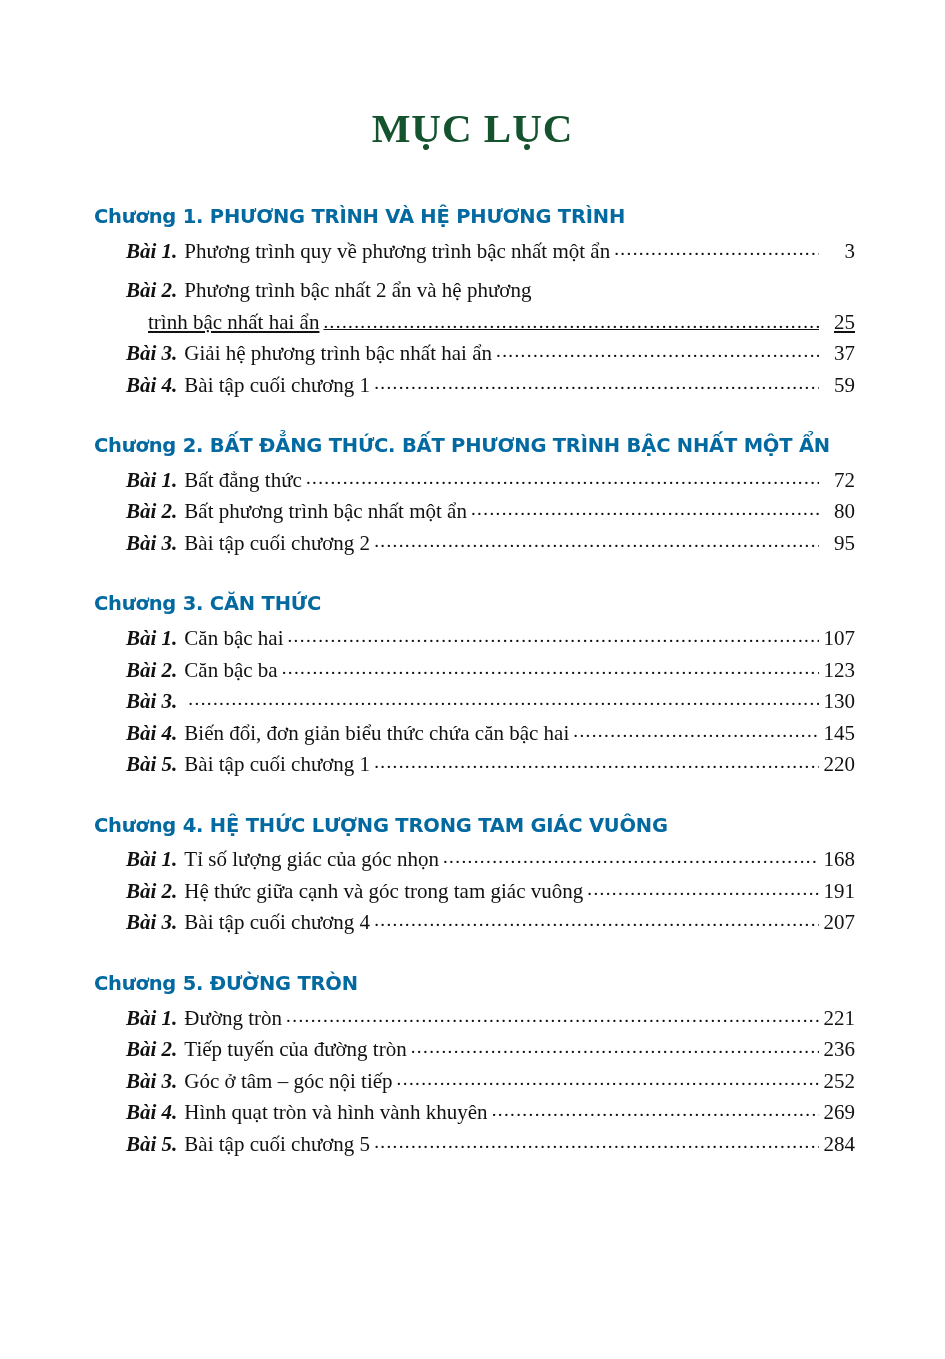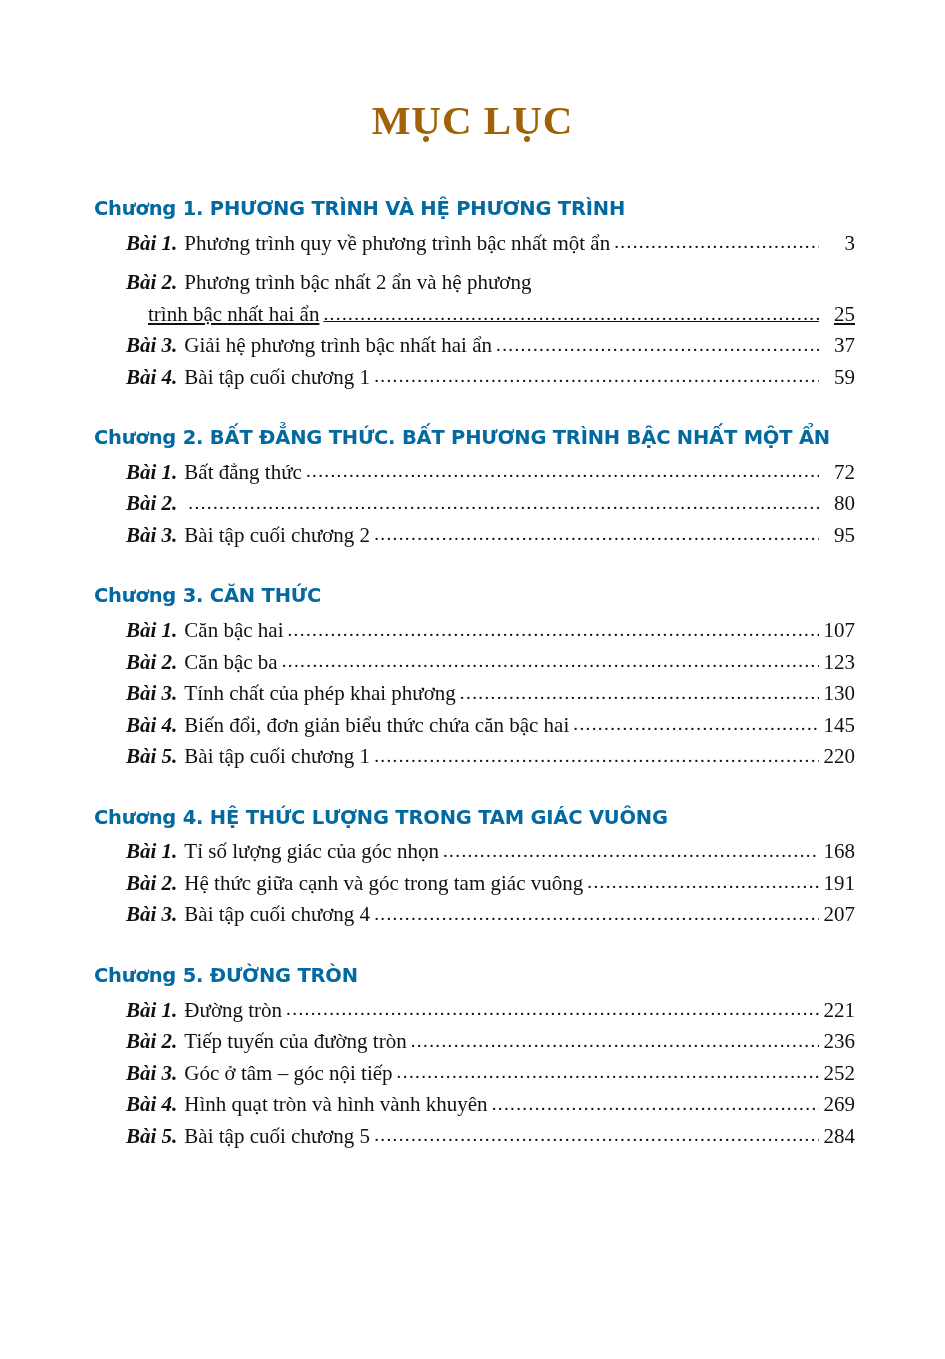--- a/index.html
+++ b/index.html
@@ -21,24 +21,24 @@
     box-sizing: border-box;
     padding: 0 90px;
     position: relative;
   }
   .doc-title {
     text-align: center;
     font-family: "Liberation Serif", serif;
     font-weight: bold;
     font-size: 41px;
     letter-spacing: 1px;
-    margin: 0;
+    margin: 8px;
     padding-top: 96px;
     padding-bottom: 10px;
-    color: #a16207;
+    color: #14532d;
   }
   .toc {
     margin-top: 42px;
   }
   .chapter {
     margin-bottom: 14px;
   }
   .chapter-title {
     font-family: "DejaVu Sans", sans-serif;
     font-weight: bold;
@@ -52,21 +52,21 @@
   .chapter-gap {
     height: 18px;
   }
   .entries {
     margin: 0;
     padding: 0;
     list-style: none;
   }
   .entry {
     display: flex;
-    align-items: center;
+    align-items: flex-start;
     font-size: 21px;
     line-height: 1.5;
     padding-left: 36px;
     color: #111111;
     white-space: nowrap;
   }
   .entry.wrap {
     display: block;
     white-space: normal;
     padding-left: 36px;
@@ -162,20 +162,21 @@
         <div class="chapter-title">Chương 2. BẤT ĐẲNG THỨC. BẤT PHƯƠNG TRÌNH BẬC NHẤT MỘT ẨN</div>
         <ul class="entries">
           <li class="entry">
             <span class="entry-num">Bài 1.</span>
             <span class="entry-label">Bất đẳng thức</span>
             <span class="dots">........................................................................................................................................................................................................</span>
             <span class="page-num">72</span>
           </li>
           <li class="entry">
             <span class="entry-num">Bài 2.</span>
+            <span class="entry-label">Bất phương trình bậc nhất một ẩn</span>
             <span class="dots">........................................................................................................................................................................................................</span>
             <span class="page-num">80</span>
           </li>
           <li class="entry">
             <span class="entry-num">Bài 3.</span>
             <span class="entry-label">Bài tập cuối chương 2</span>
             <span class="dots">........................................................................................................................................................................................................</span>
             <span class="page-num">95</span>
           </li>
         </ul>
@@ -191,21 +192,20 @@
             <span class="page-num">107</span>
           </li>
           <li class="entry">
             <span class="entry-num">Bài 2.</span>
             <span class="entry-label">Căn bậc ba</span>
             <span class="dots">........................................................................................................................................................................................................</span>
             <span class="page-num">123</span>
           </li>
           <li class="entry">
             <span class="entry-num">Bài 3.</span>
-            <span class="entry-label">Tính chất của phép khai phương</span>
             <span class="dots">........................................................................................................................................................................................................</span>
             <span class="page-num">130</span>
           </li>
           <li class="entry">
             <span class="entry-num">Bài 4.</span>
             <span class="entry-label">Biến đổi, đơn giản biểu thức chứa căn bậc hai</span>
             <span class="dots">........................................................................................................................................................................................................</span>
             <span class="page-num">145</span>
           </li>
           <li class="entry">

